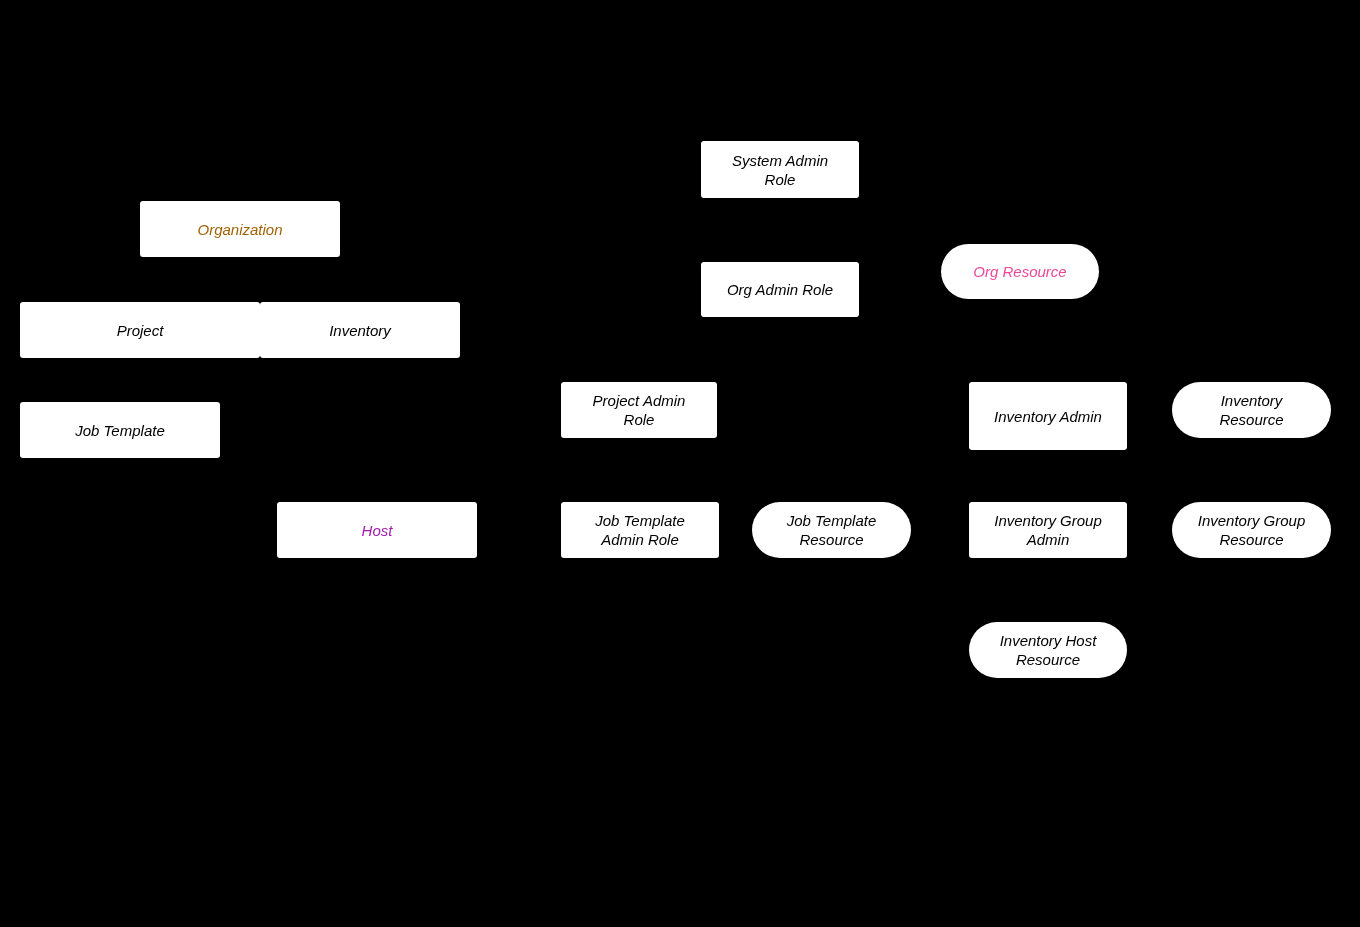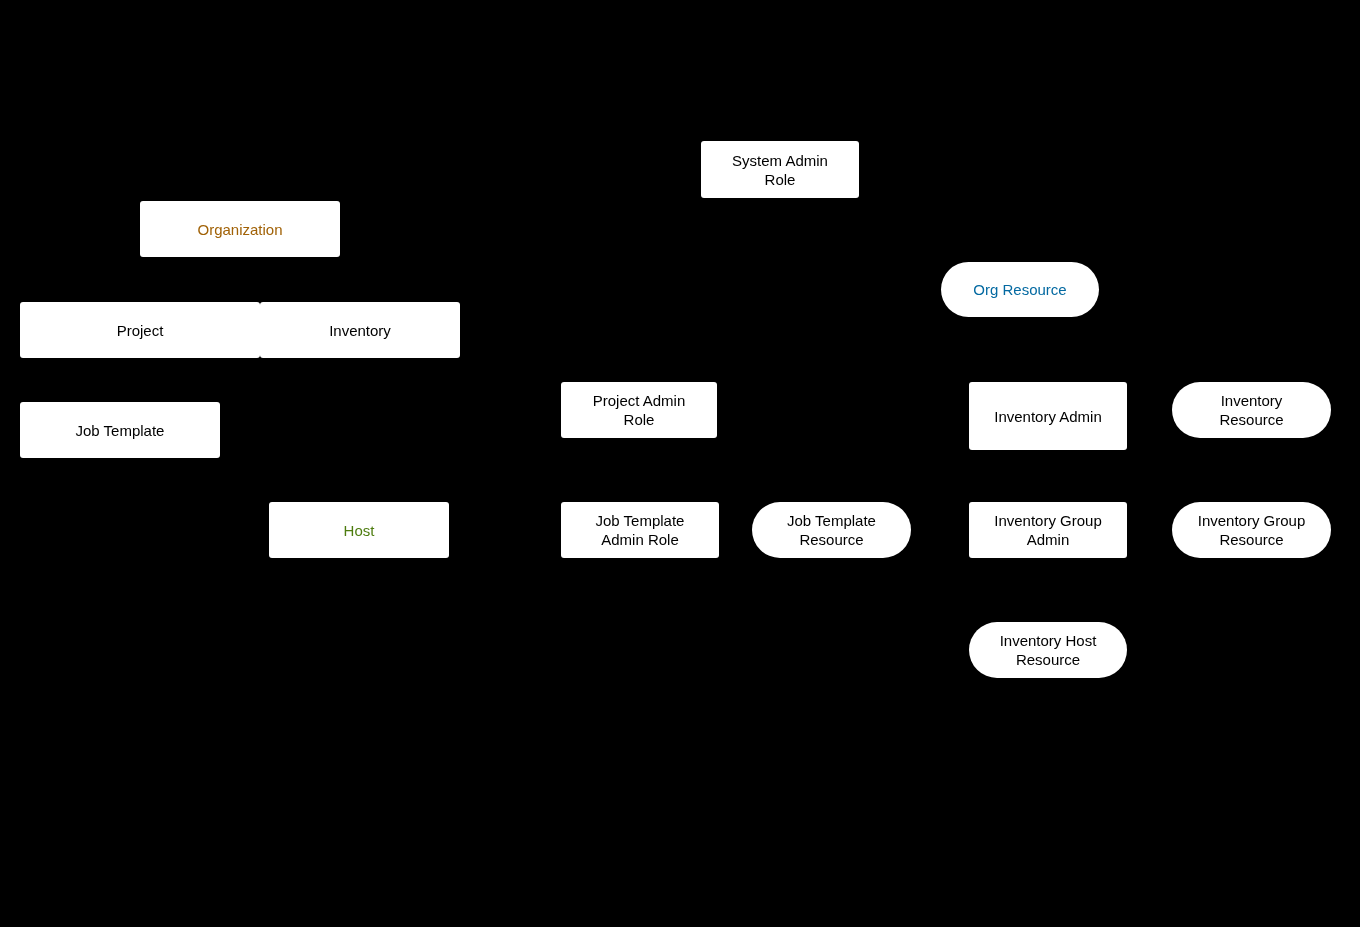--- a/index.html
+++ b/index.html
@@ -21,40 +21,42 @@
     color: #000000;
     display: flex;
     align-items: center;
     justify-content: center;
     text-align: center;
     font-size: 15px;
     line-height: 19px;
     box-sizing: border-box;
     padding: 2px 6px;
     white-space: pre-line;
+    font-style: italic;
   }
   .rect {
     border-radius: 3px;
   }
   .pill {
     border-radius: 999px;
   }
 </style>
 </head>
 <body>
 
 <div id="canvas" style="background: rgb(0, 0, 0);">
     <div class="node rect" style="left: 140px; top: 201px; width: 200px; height: 56px; background: rgb(255, 255, 255); color: #a16207;">Organization</div>
     <div class="node rect" style="left: 20px; top: 302px; width: 240px; height: 56px; background: rgb(255, 255, 255); color: rgb(0, 0, 0);">Project</div>
     <div class="node rect" style="left: 260px; top: 302px; width: 200px; height: 56px; background: rgb(255, 255, 255); color: rgb(0, 0, 0);">Inventory</div>
     <div class="node rect" style="left: 20px; top: 402px; width: 200px; height: 56px; background: rgb(255, 255, 255); color: rgb(0, 0, 0);">Job Template</div>
-    <div class="node rect" style="left: 269px; top: 502px; width: 180px; height: 56px; background: rgb(255, 255, 255); color: #4d7c0f;">Host</div>
+    <div class="node rect" style="left: 277px; top: 502px; width: 200px; height: 56px; background: rgb(255, 255, 255); color: #a21caf;">Host</div>
     <div class="node rect" style="left: 701px; top: 141px; width: 158px; height: 57px; background: rgb(255, 255, 255); color: rgb(0, 0, 0);">System Admin
 Role</div>
-    <div class="node pill" style="left: 941px; top: 262px; width: 158px; height: 55px; background: rgb(255, 255, 255); color: #0369a1;">Org Resource</div>
+    <div class="node rect" style="left: 701px; top: 262px; width: 158px; height: 55px; background: rgb(255, 255, 255); color: rgb(0, 0, 0);">Org Admin Role</div>
+    <div class="node pill" style="left: 941px; top: 244px; width: 158px; height: 55px; background: rgb(255, 255, 255); color: #ec4899;">Org Resource</div>
     <div class="node rect" style="left: 561px; top: 382px; width: 156px; height: 56px; background: rgb(255, 255, 255); color: rgb(0, 0, 0);">Project Admin
 Role</div>
     <div class="node rect" style="left: 969px; top: 382px; width: 158px; height: 68px; background: rgb(255, 255, 255); color: rgb(0, 0, 0);">Inventory Admin</div>
     <div class="node pill" style="left: 1172px; top: 382px; width: 159px; height: 56px; background: rgb(255, 255, 255); color: rgb(0, 0, 0);">Inventory
 Resource</div>
     <div class="node rect" style="left: 561px; top: 502px; width: 158px; height: 56px; background: rgb(255, 255, 255); color: rgb(0, 0, 0);">Job Template
 Admin Role</div>
     <div class="node pill" style="left: 752px; top: 502px; width: 159px; height: 56px; background: rgb(255, 255, 255); color: rgb(0, 0, 0);">Job Template
 Resource</div>
     <div class="node rect" style="left: 969px; top: 502px; width: 158px; height: 56px; background: rgb(255, 255, 255); color: rgb(0, 0, 0);">Inventory Group

